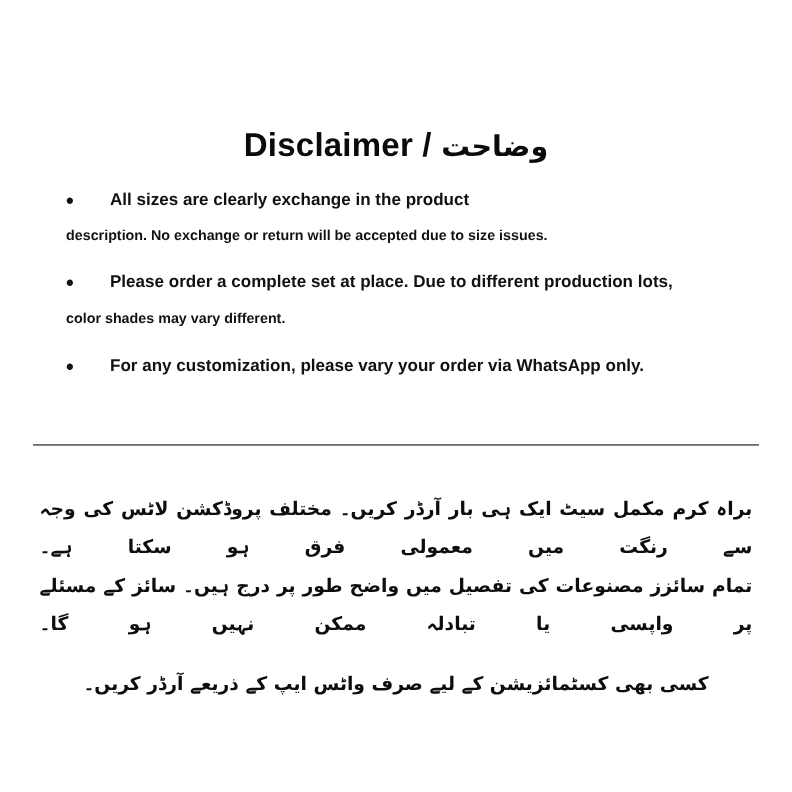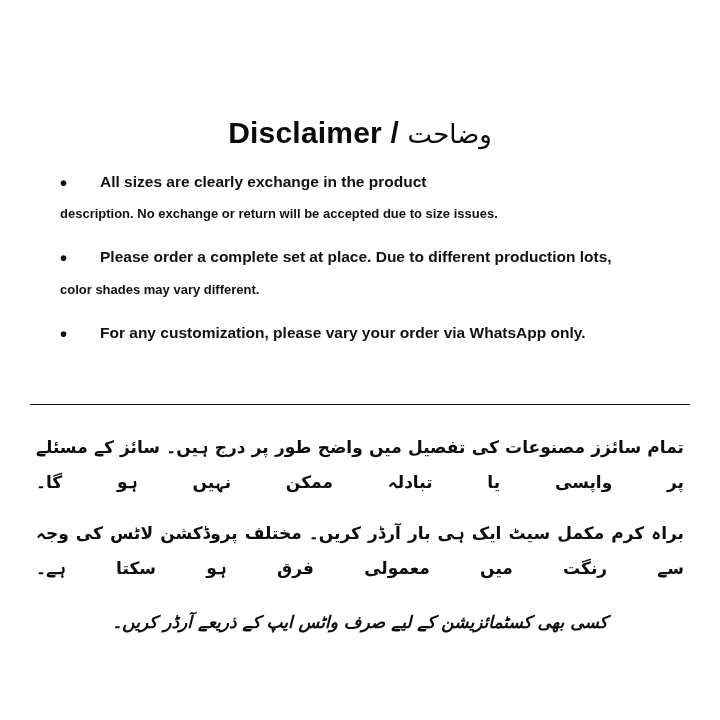--- a/index.html
+++ b/index.html
@@ -26,21 +26,21 @@
     font-weight: 700;
     color: #0b0b0b;
     margin: 0;
     padding-top: 116px;
     letter-spacing: 0.2px;
     line-height: 1.1;
   }
   .title .urdu {
     font-family: "DejaVu Sans", sans-serif;
     font-size: 26px;
-    font-weight: 400;
+    font-weight: 700;
   }
   .bullets {
     margin: 0;
     padding: 0 60px 0 52px;
     list-style: none;
   }
   .bullet-block {
     margin-top: 22px;
   }
   .bullet-line {
@@ -84,21 +84,21 @@
     font-family: "DejaVu Sans", sans-serif;
     color: #0d0d0d;
   }
   .urdu-line {
     font-size: 17px;
     line-height: 2.05;
     font-weight: 600;
   }
   .urdu-line.l1 { text-align: justify; text-align-last: justify; }
   .urdu-line.l2 { margin-top: 16px; text-align: justify; text-align-last: justify; }
-  .urdu-line.l3 { margin-top: 20px; text-align: center; font-style: italic; }
+  .urdu-line.l3 { margin-top: 20px; text-align: center; }
 </style>
 </head>
 <body>
 
 <div class="page">
 
   <h1 class="title">
     <span>Disclaimer</span>
     <span>/</span>
     <span class="urdu">وضاحت</span>
@@ -127,18 +127,18 @@
         <span class="dot">•</span>
         <span>For any customization, please vary your order via WhatsApp only.</span>
       </div>
     </div>
 
   </div>
 
   <div class="divider"></div>
 
   <div class="urdu-block">
+    <div class="urdu-line l2">براہ کرم مکمل سیٹ ایک ہی بار آرڈر کریں۔ مختلف پروڈکشن لاٹس کی وجہ سے رنگت میں معمولی فرق ہو سکتا ہے۔</div>
     <div class="urdu-line l1">تمام سائزز مصنوعات کی تفصیل میں واضح طور پر درج ہیں۔ سائز کے مسئلے پر واپسی یا تبادلہ ممکن نہیں ہو گا۔</div>
-    <div class="urdu-line l2">براہ کرم مکمل سیٹ ایک ہی بار آرڈر کریں۔ مختلف پروڈکشن لاٹس کی وجہ سے رنگت میں معمولی فرق ہو سکتا ہے۔</div>
     <div class="urdu-line l3">کسی بھی کسٹمائزیشن کے لیے صرف واٹس ایپ کے ذریعے آرڈر کریں۔</div>
   </div>
 
 </div>
 
 </body></html>

